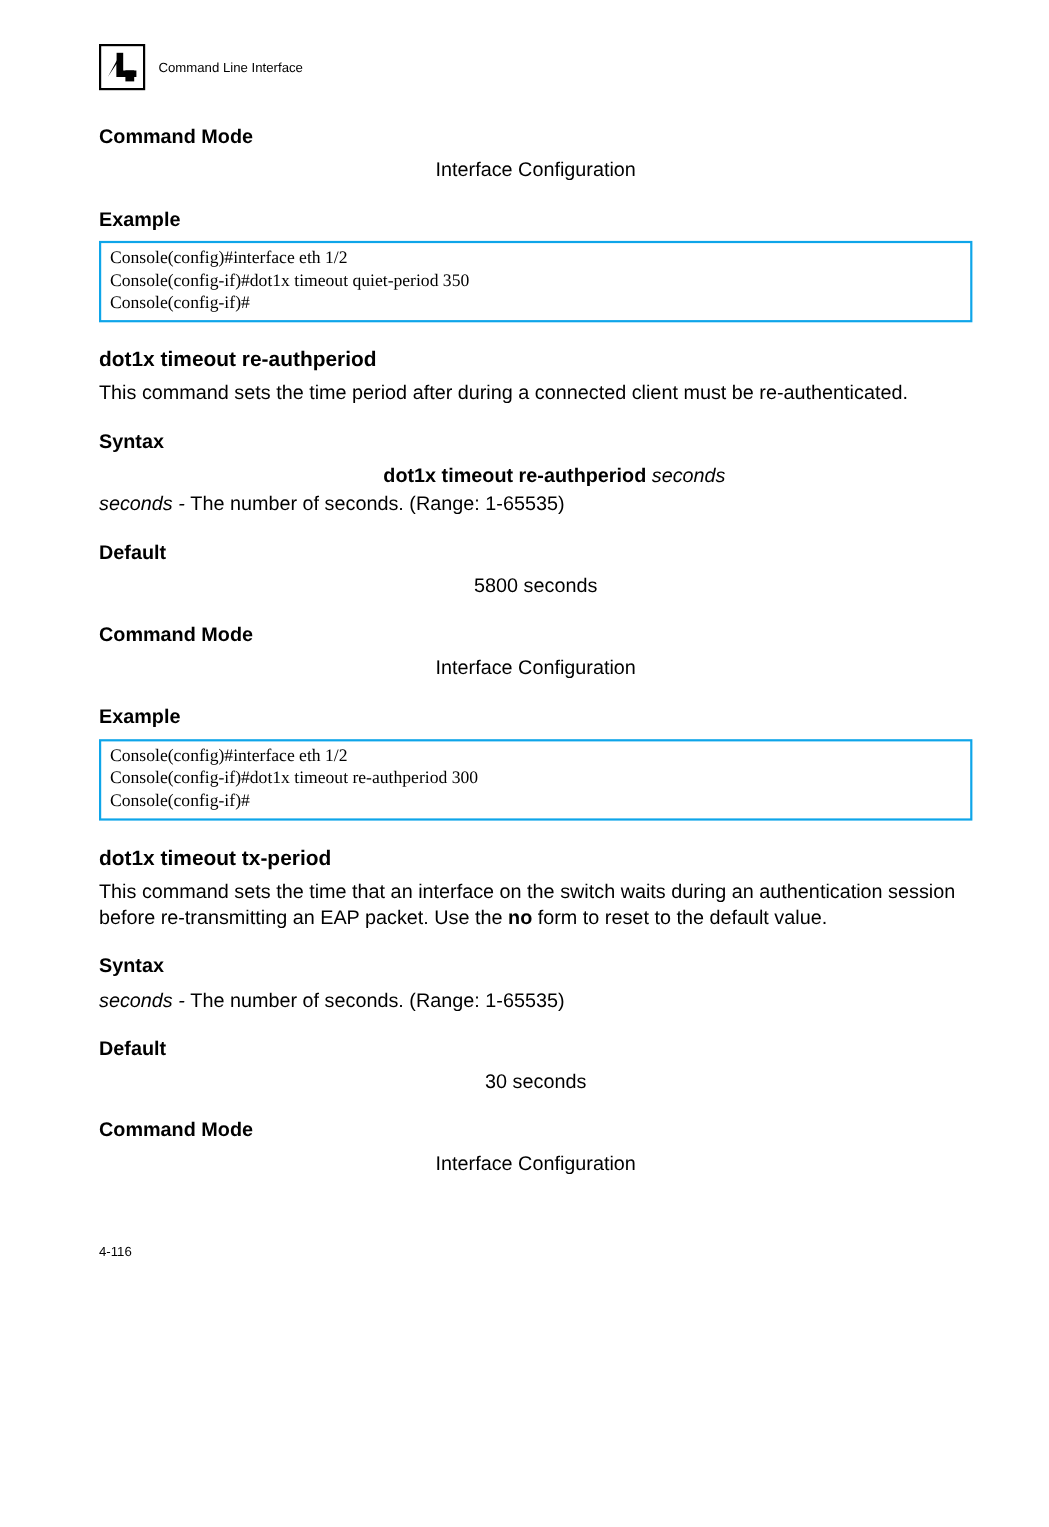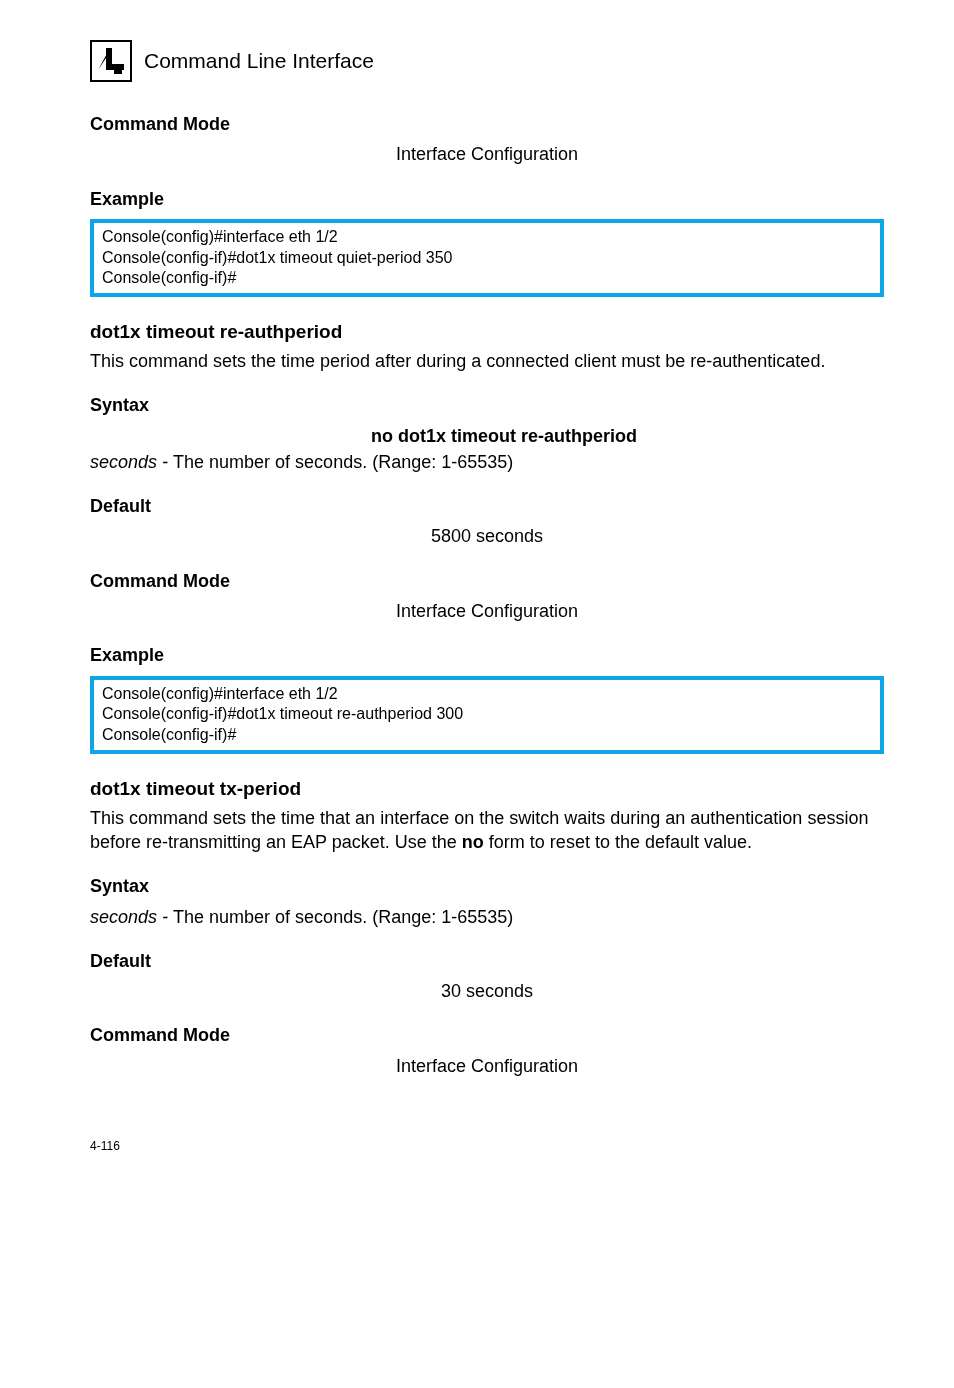--- a/index.html
+++ b/index.html
@@ -25,37 +25,37 @@
     height: 42px;
     border: 2px solid #000;
     box-sizing: border-box;
   }
   .header-icon svg {
     position: absolute;
     top: 4px;
     left: 4px;
   }
   .header-text {
-    font-size: 21px;
+    font-size: 12px;
   }
   .h-bold {
     font-weight: bold;
     margin-top: 20px;
     margin-bottom: 6px;
   }
   .indent {
     margin-left: 34px;
     text-align: center;
   }
   .indent2 {
     margin-left: 60px;
   }
   .code-box {
-    border: 4px solid #0ea5e9;
-    font-family: Liberation Sans, sans-serif;
+    border: 2px solid #0ea5e9;
+    font-family: Liberation Serif, serif;
     font-size: 16px;
     padding: 4px 8px;
     margin: 8px 0 16px 0;
     white-space: pre;
     line-height: 1.3;
   }
   .section-title {
     font-weight: bold;
     font-size: 19px;
     margin-top: 22px;
@@ -95,21 +95,21 @@
 <div class="h-bold">Example</div>
 <div class="code-box">Console(config)#interface eth 1/2
 Console(config-if)#dot1x timeout quiet-period 350
 Console(config-if)#</div>
 
 <div class="section-title">dot1x timeout re-authperiod</div>
 <div class="para">This command sets the time period after during a connected client must be re-authenticated.</div>
 
 <div class="h-bold">Syntax</div>
 <div class="indent">
-  <p class="syntax-line"><span class="b">no dot1x timeout re-authperiod</span></p>
+  <p class="syntax-line"><span class="b">dot1x timeout re-authperiod </span><span class="i">seconds</span></p>
 </div>
 <div class="indent2 para"><span class="italic">seconds - </span><span>The number of seconds. (Range: 1-65535)</span></div>
 
 <div class="h-bold">Default</div>
 <div class="indent para">5800 seconds</div>
 
 <div class="h-bold">Command Mode</div>
 <div class="indent para">Interface Configuration</div>
 
 <div class="h-bold">Example</div>

